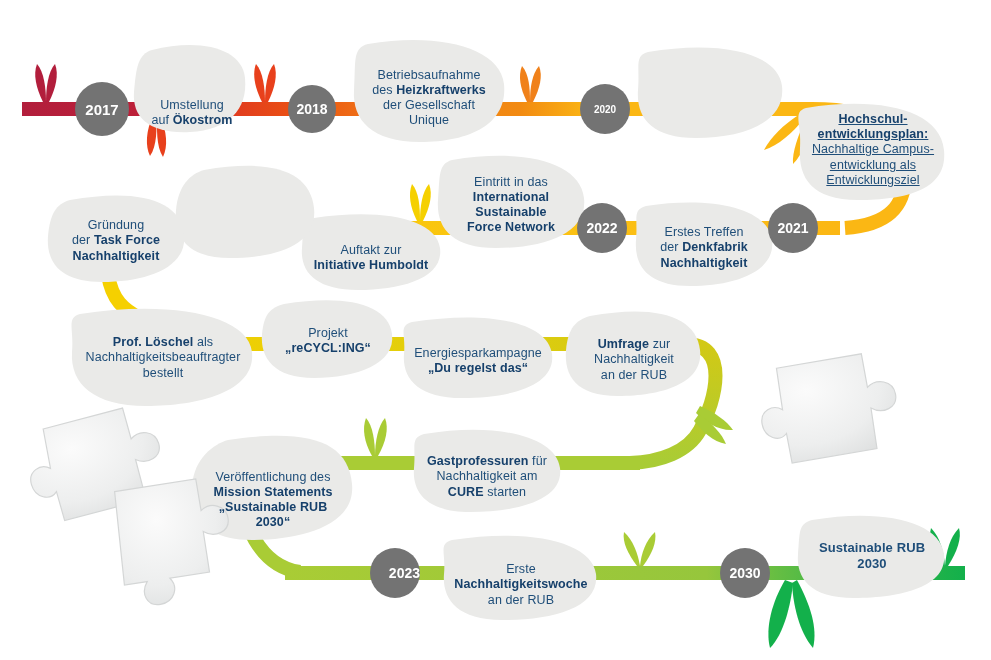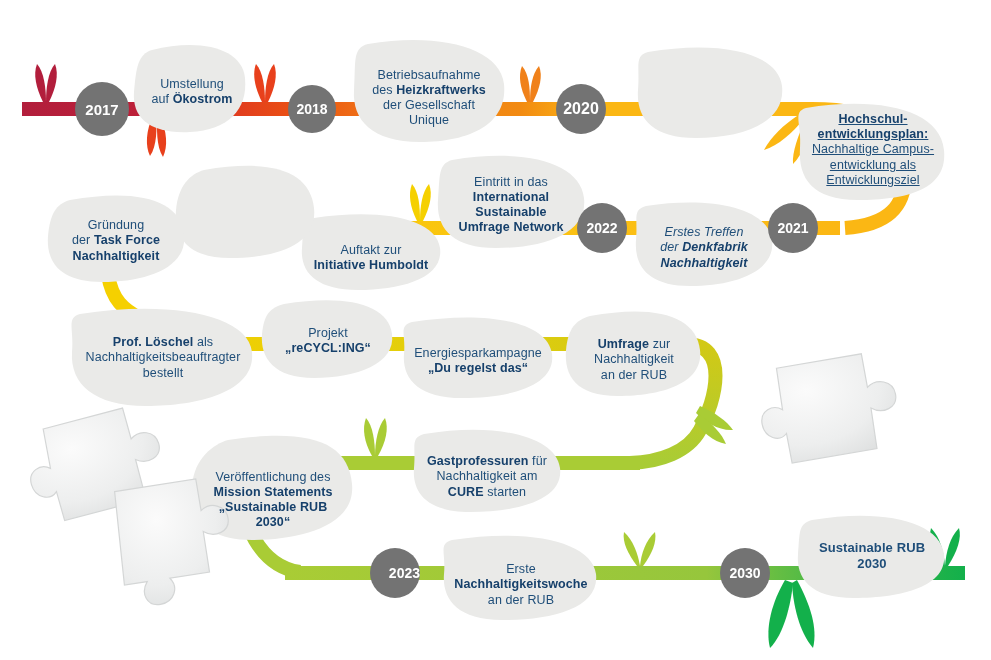--- a/index.html
+++ b/index.html
@@ -175,64 +175,64 @@
       <path d="M4,6 L86,2 L88,34 C 98,26 113,31 114,44 C 115,58 99,63 88,55 L90,96 L50,98 C 58,108 52,122 38,123 C 24,124 19,110 27,99 L4,100 Z" fill="url(#puzzleG)" stroke="#D4D6D6" stroke-width="1.2"></path>
     </g>
   </svg>
 
   <div class="yearnode" style="left:75px;top:82px;width:54px;height:54px;font-size:15px;">
     <span>2017</span>
   </div>
   <div class="yearnode" style="left:288px;top:85px;width:48px;height:48px;font-size:14px;">
     <span>2018</span>
   </div>
-  <div class="yearnode" style="left:556px;top:84px;width:50px;height:50px;font-size:16px;">
+  <div class="yearnode" style="left:580px;top:84px;width:50px;height:50px;font-size:10px;">
     <span>2020</span>
   </div>
   <div class="yearnode" style="left:768px;top:203px;width:50px;height:50px;font-size:14px;">
     <span>2021</span>
   </div>
   <div class="yearnode" style="left:577px;top:203px;width:50px;height:50px;font-size:14px;">
     <span>2022</span>
   </div>
   <div class="yearnode" style="left:370px;top:548px;width:50px;height:50px;font-size:14px;justify-content:flex-end;">
     <span>2023</span>
   </div>
   <div class="yearnode" style="left:720px;top:548px;width:50px;height:50px;font-size:14px;">
     <span>2030</span>
   </div>
 
-  <div class="bubble" style="left:134px;top:56px;width:116px;height:72px;font-size:12.5px;">
+  <div class="bubble" style="left:134px;top:56px;width:116px;height:72px;font-size:12.5px;align-items:flex-end;">
     <div class="txt">
       Umstellung<br>auf <b>Ökostrom</b>
     </div>
   </div>
 
   <div class="bubble" style="left:352px;top:54px;width:154px;height:88px;font-size:12.5px;text-align:center;">
     <div class="txt">
       Betriebsaufnahme<br>des <b>Heizkraftwerks</b><br>der Gesellschaft<br>Unique
     </div>
   </div>
 
 
   <div class="bubble" style="left:798px;top:100px;width:150px;height:100px;font-size:12.5px;text-decoration:underline;">
     <div class="txt">
       <b>Hochschul-<br>entwicklungsplan:</b><br>Nachhaltige Campus-<br>entwicklung als<br>Entwicklungsziel
     </div>
   </div>
 
-  <div class="bubble" style="left:636px;top:212px;width:136px;height:72px;font-size:12.5px;font-style:italic;">
+  <div class="bubble" style="left:636px;top:212px;width:136px;height:72px;font-size:12.5px;">
     <div class="txt">
       Erstes Treffen<br>der <b>Denkfabrik</b><br><b>Nachhaltigkeit</b>
     </div>
   </div>
 
   <div class="bubble" style="left:436px;top:162px;width:150px;height:86px;font-size:12.5px;">
     <div class="txt">
-      Eintritt in das<br><b>International</b><br><b>Sustainable</b><br><b>Umfrage Network</b>
+      Eintritt in das<br><b>International</b><br><b>Sustainable</b><br><b>Force Network</b>
     </div>
   </div>
 
   <div class="bubble" style="left:300px;top:230px;width:142px;height:56px;font-size:12.5px;">
     <div class="txt">
       Auftakt zur<br><b>Initiative Humboldt</b>
     </div>
   </div>
 
 

